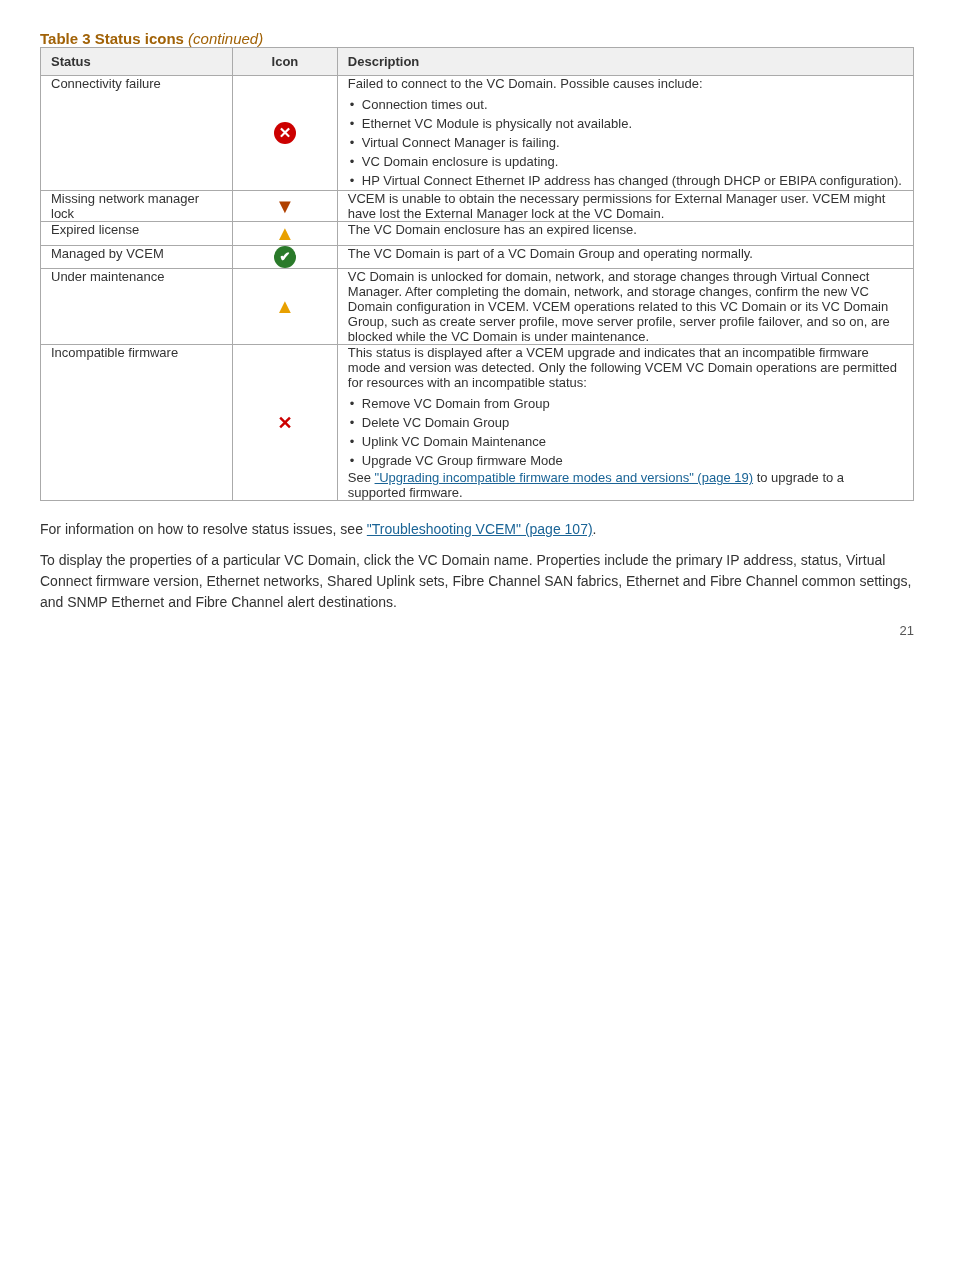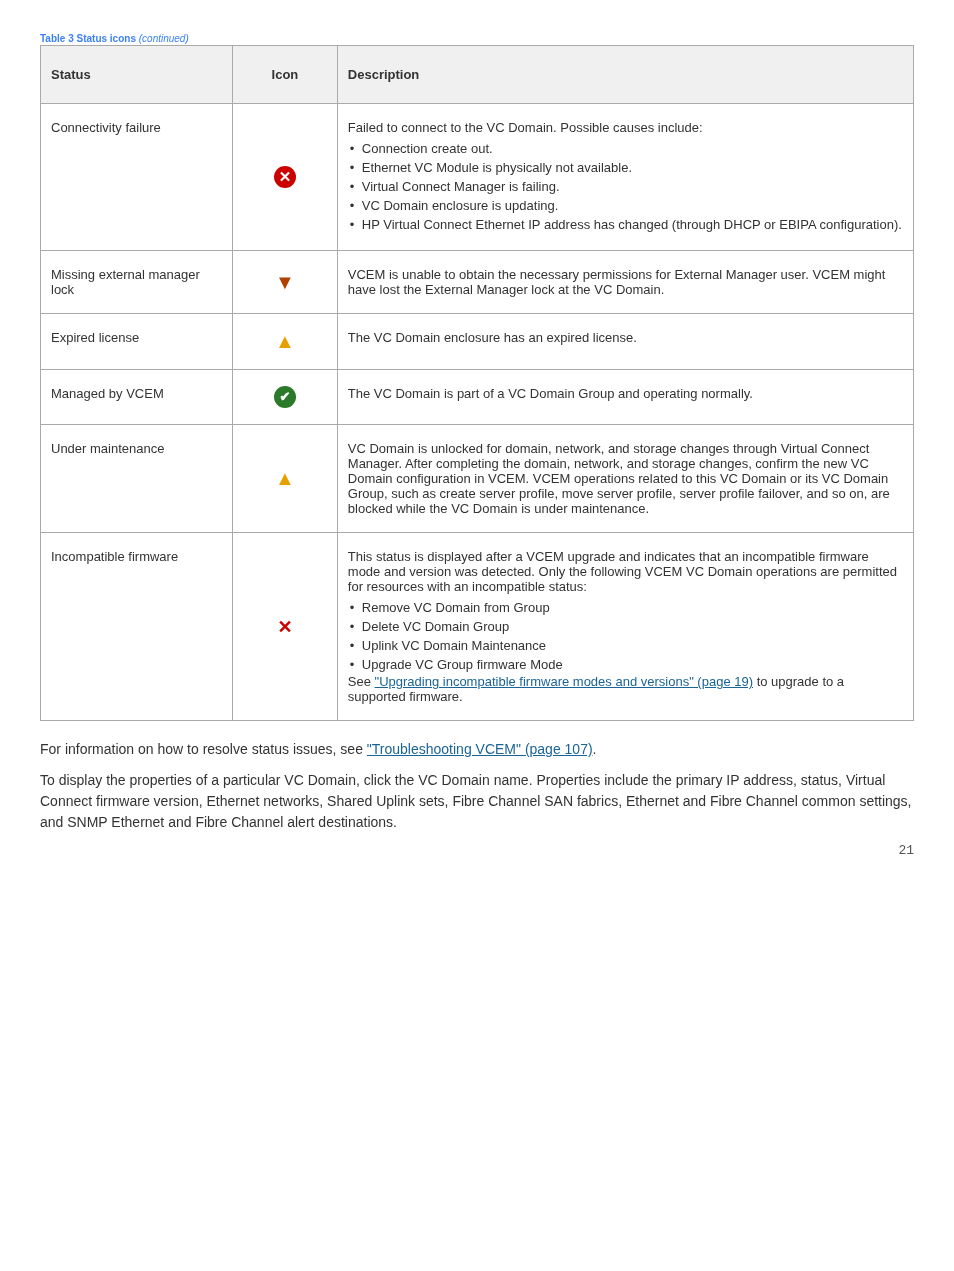--- a/index.html
+++ b/index.html
@@ -7,47 +7,47 @@
       font-family: Arial, Helvetica, sans-serif;
       font-size: 13px;
       color: #333;
       background: #fff;
       padding: 30px 40px;
       width: 954px;
       min-height: 1271px;
     }
 
     .table-title {
-      color: #3b82f6;
-      font-size: 10px;
+      color: #a16207;
+      font-size: 15px;
       font-weight: bold;
       margin-bottom: 6px;
     }
     .table-title .continued {
       font-style: italic;
       font-weight: normal;
     }
 
     table {
       width: 100%;
       border-collapse: collapse;
       border: 1px solid #aaa;
       margin-bottom: 18px;
     }
     thead tr th {
       background: #f0f0f0;
       border: 1px solid #aaa;
-      padding: 21px 10px;
+      padding: 6px 10px;
       font-weight: bold;
       font-size: 13px;
       text-align: left;
     }
     tbody tr td {
       border: 1px solid #aaa;
-      padding: 16px 10px;
+      padding: 0 10px;
       vertical-align: top;
       font-size: 13px;
     }
 
     .col-status { width: 22%; }
     .col-icon   { width: 12%; text-align: center; }
     .col-desc   { width: 66%; margin-left: 8px; }
 
     ul.desc-list {
       list-style: none;
@@ -74,21 +74,20 @@
       font-size: 14px;
       margin-bottom: 10px;
       line-height: 1.5;
     }
 
     .page-num {
       text-align: right;
       font-size: 13px;
       color: #555;
       margin-top: 10px;
-      font-family: Liberation Mono, monospace;
     }
 
     td.icon-cell {
       text-align: center;
       vertical-align: middle;
     }
   </style>
 </head>
 <body>
 
@@ -105,29 +104,29 @@
       <th class="col-status">Status</th>
       <th class="col-icon">Icon</th>
       <th class="col-desc">Description</th>
     </tr>
   </thead>
   <tbody id="table-body">
   <tr>
         <td class="col-status">Connectivity failure</td>
         <td class="col-icon icon-cell"><span style="display:inline-block;width:22px;height:22px;background:#cc0000;border-radius:50%;color:white;font-size:15px;font-weight:bold;text-align:center;line-height:22px;">✕</span></td>
         <td class="col-desc"><span>Failed to connect to the VC Domain. Possible causes include:</span><ul class="desc-list">
-            <li>Connection create out.</li>
+            <li>Connection times out.</li>
             <li>Ethernet VC Module is physically not available.</li>
             <li>Virtual Connect Manager is failing.</li>
             <li>VC Domain enclosure is updating.</li>
             <li>HP Virtual Connect Ethernet IP address has changed (through DHCP or EBIPA configuration).</li>
           </ul></td>
       </tr>
       <tr>
-        <td class="col-status">Missing external manager lock</td>
+        <td class="col-status">Missing network manager lock</td>
         <td class="col-icon icon-cell"><span style="display:inline-block;color:#b04000;font-size:20px;">▼</span></td>
         <td class="col-desc"><span>VCEM is unable to obtain the necessary permissions for External Manager user. VCEM might have lost the External Manager lock at the VC Domain.</span></td>
       </tr>
       <tr>
         <td class="col-status">Expired license</td>
         <td class="col-icon icon-cell"><span style="display:inline-block;color:#e8a000;font-size:20px;">▲</span></td>
         <td class="col-desc"><span>The VC Domain enclosure has an expired license.</span></td>
       </tr>
       <tr>
         <td class="col-status">Managed by VCEM</td>

